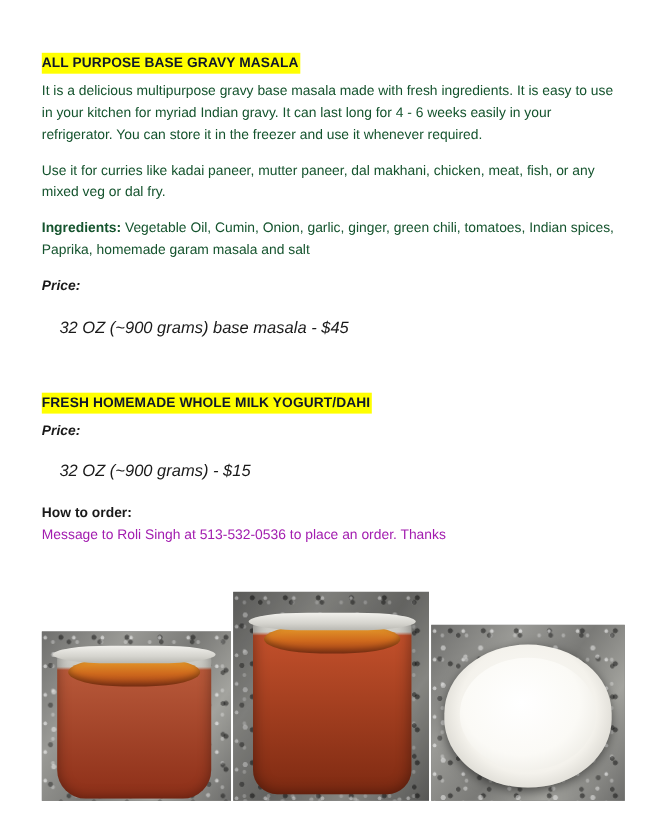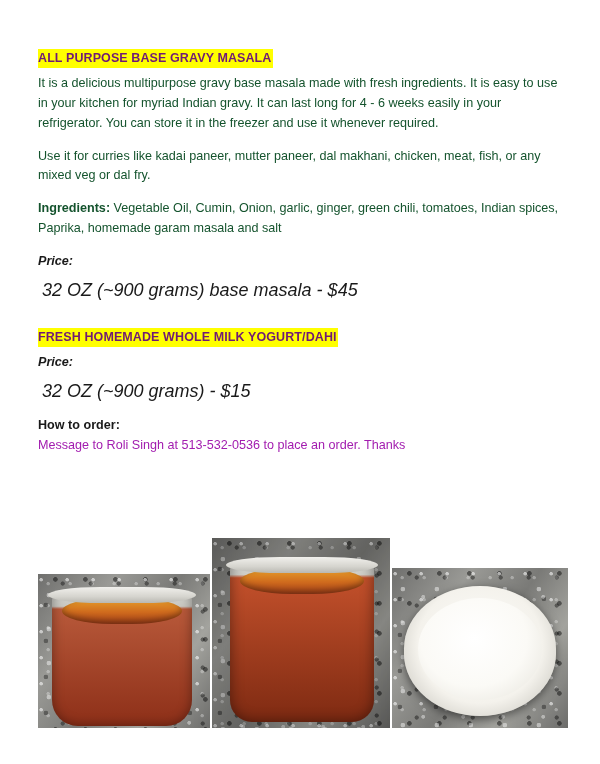--- a/index.html
+++ b/index.html
@@ -18,30 +18,30 @@
   .page {
     width: 600px;
     height: 764px;
     box-sizing: border-box;
     padding: 48px 32px 0 38px;
     position: relative;
   }
   .heading {
     font-size: 12.5px;
     font-weight: bold;
-    color: #701a75;
+    color: #0f172a;
     background: #ffff00;
     display: inline-block;
     letter-spacing: 0.1px;
     line-height: 1.35;
     margin: 0 0 6px 0;
     padding: 1px 1px 1px 0;
   }
   .heading.second {
-    margin-top: 20px;
+    margin-top: 30px;
   }
   p.body-text {
     font-size: 12.6px;
     line-height: 1.58;
     margin: 0 0 13px 0;
     color: #14532d;
     max-width: 535px;
   }
   .lbl {
     font-weight: bold;
@@ -50,23 +50,23 @@
     margin: 0 0 4px 0;
     font-style: italic;
   }
   .price-title {
     font-size: 12.6px;
     font-weight: bold;
     line-height: 1.58;
     margin: 0;
   }
   .price-line {
-    font-size: 18px;
-    line-height: 1.58;
-    margin: 4px;
+    font-size: 15px;
+    line-height: 1.58;
+    margin: 16px;
   }
   .order-title {
     font-size: 12.6px;
     font-weight: bold;
     line-height: 1.58;
     margin: 10px 0 0 0;
   }
   .order-line {
     font-size: 12.6px;
     line-height: 1.58;

